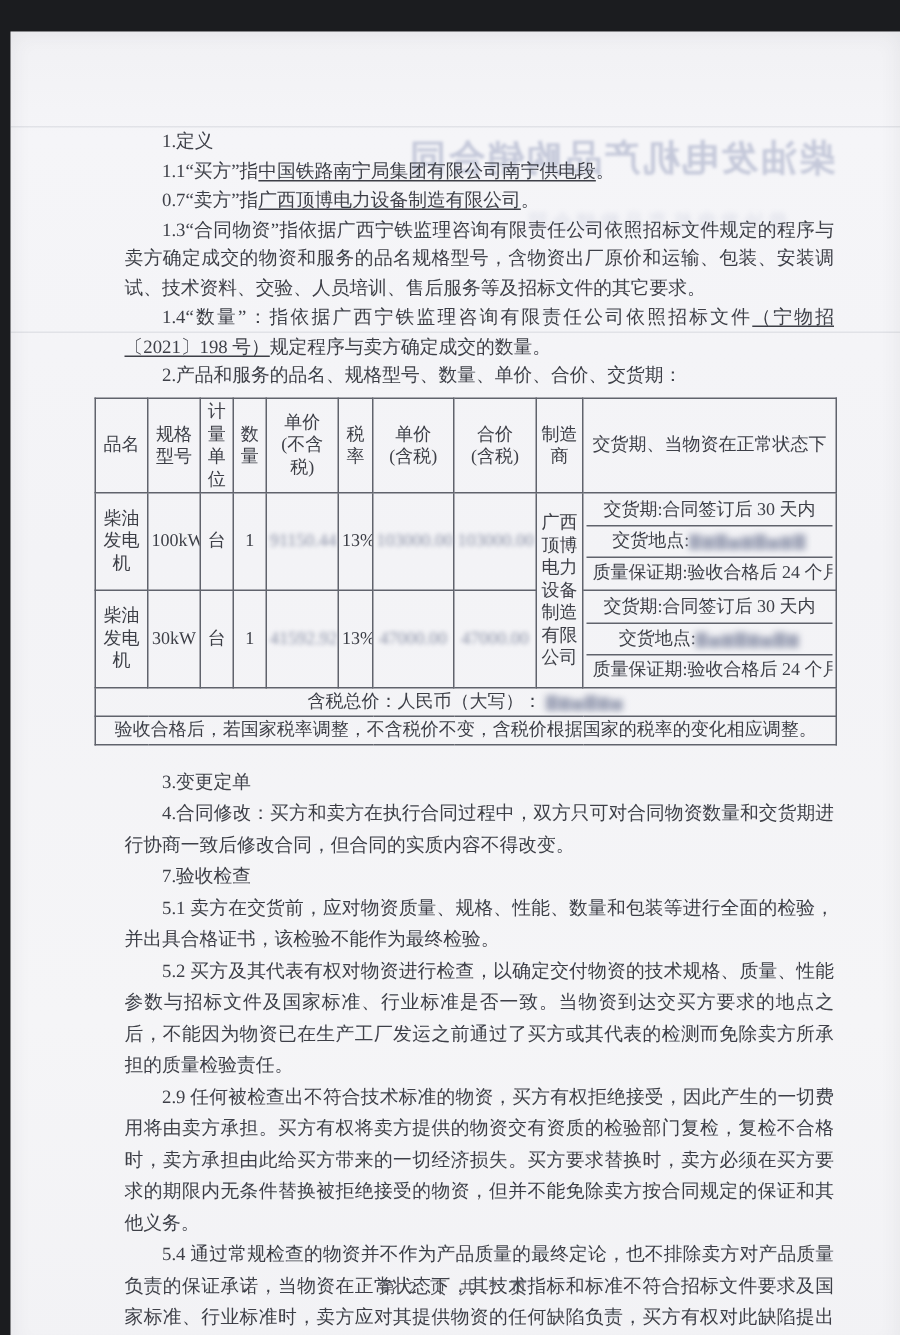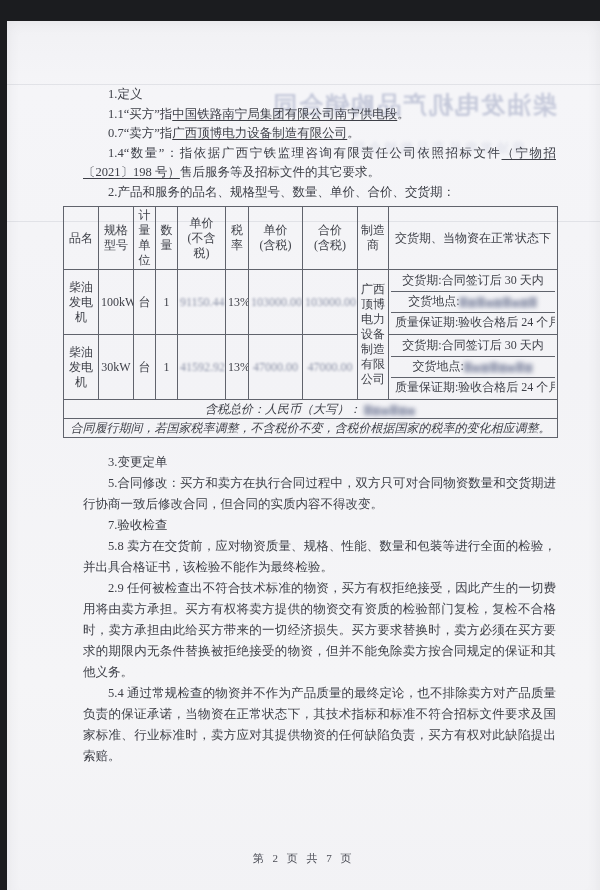--- a/index.html
+++ b/index.html
@@ -72,21 +72,21 @@
   td.delivery-cell { padding: 0; text-align: left; }
   .dline {
     padding: 2px 4px;
     height: 16px;
     border-bottom: 1px solid #60636c;
     white-space: nowrap; overflow: hidden;
   }
   .dline:last-child { border-bottom: none; text-align: center; }
   .blurnum { filter: blur(1.3px); color: #8d93a8; }
   .redact { filter: blur(2.3px); color: #a2a7ba; font-size: 10px; letter-spacing: 1px; }
-  td.total-cell, td.note-cell { text-align: left; padding: 2px 6px; height: 16px; white-space: nowrap; font-style: italic; }
+  td.total-cell, td.note-cell { text-align: left; padding: 2px 6px; height: 16px; white-space: nowrap; }
   .footer {
     position: absolute;
     left: 0; top: 830px; width: 100%;
     text-align: center;
     font-size: 11px;
     letter-spacing: 3px;
     color: #4b4d56;
   }
 </style>
 </head>
@@ -98,21 +98,22 @@
 
   <div class="ghost ghost-main">柴油发电机产品购销合同</div>
   <div class="ghost ghost-sub">柴油发电机产品购销合同</div>
 
   <div class="content">
 
     <div class="intro">
         <p class="para"><span>1.定义</span></p>
         <p class="para"><span>1.1“买方”指</span><span class="u">中国铁路南宁局集团有限公司南宁供电段</span><span>。</span></p>
         <p class="para"><span>0.7“卖方”指</span><span class="u">广西顶博电力设备制造有限公司</span><span>。</span></p>
-        <p class="para"><span>1.4“数量”：指依据广西宁铁监理咨询有限责任公司依照招标文件</span><span class="u">（宁物招〔2021〕198 号）</span><span>售后服务等及招标文件的其它要求。</span></p>
+        <p class="para"><span>1.3“合同物资”指依据广西宁铁监理咨询有限责任公司依照招标文件规定的程序与卖方确定成交的物资和服务的品名规格型号，含物资出厂原价和运输、包装、安装调试、技术资料、交验、人员培训、售后服务等及招标文件的其它要求。</span></p>
+        <p class="para"><span>1.4“数量”：指依据广西宁铁监理咨询有限责任公司依照招标文件</span><span class="u">（宁物招〔2021〕198 号）</span><span>规定程序与卖方确定成交的数量。</span></p>
         <p class="para"><span>2.产品和服务的品名、规格型号、数量、单价、合价、交货期：</span></p>
       </div>
 
     <table class="products">
       <colgroup>
         <col style="width:35px">
           <col style="width:35px">
           <col style="width:22px">
         <col style="width:22px">
           <col style="width:48px">
@@ -173,29 +174,30 @@
               <div class="dline"><span>质量保证期:验收合格后 24 个月</span></div>
             </td>
       </tr>
       <tr>
         <td class="total-cell" colspan="10">
           <span>含税总价：人民币（大写）：</span>
           <span class="redact">▇▆▅▇▆▅</span>
         </td>
       </tr>
       <tr>
-        <td class="note-cell" colspan="10">合同履行期间，若国家税率调整，不含税价不变，含税价根据国家的税率的变化相应调整。</td>
+        <td class="note-cell" colspan="10">验收合格后，若国家税率调整，不含税价不变，含税价根据国家的税率的变化相应调整。</td>
       </tr>
     </tbody>
       </table>
 
     <div class="bodytext">
         <p class="para"><span>3.变更定单</span></p>
-        <p class="para"><span>5.合同修改：买方和卖方在执行合同过程中，双方只可对合同物资数量和交货期进行协商一致后修改合同，但合同的实质内容不得改变。</span></p>
+        <p class="para"><span>4.合同修改：买方和卖方在执行合同过程中，双方只可对合同物资数量和交货期进行协商一致后修改合同，但合同的实质内容不得改变。</span></p>
         <p class="para"><span>7.验收检查</span></p>
-        <p class="para"><span>5.8 卖方在交货前，应对物资质量、规格、性能、数量和包装等进行全面的检验，并出具合格证书，该检验不能作为最终检验。</span></p>
+        <p class="para"><span>5.1 卖方在交货前，应对物资质量、规格、性能、数量和包装等进行全面的检验，并出具合格证书，该检验不能作为最终检验。</span></p>
+        <p class="para"><span>5.2 买方及其代表有权对物资进行检查，以确定交付物资的技术规格、质量、性能参数与招标文件及国家标准、行业标准是否一致。当物资到达交买方要求的地点之后，不能因为物资已在生产工厂发运之前通过了买方或其代表的检测而免除卖方所承担的质量检验责任。</span></p>
         <p class="para"><span>2.9 任何被检查出不符合技术标准的物资，买方有权拒绝接受，因此产生的一切费用将由卖方承担。买方有权将卖方提供的物资交有资质的检验部门复检，复检不合格时，卖方承担由此给买方带来的一切经济损失。买方要求替换时，卖方必须在买方要求的期限内无条件替换被拒绝接受的物资，但并不能免除卖方按合同规定的保证和其他义务。</span></p>
         <p class="para"><span>5.4 通过常规检查的物资并不作为产品质量的最终定论，也不排除卖方对产品质量负责的保证承诺，当物资在正常状态下，其技术指标和标准不符合招标文件要求及国家标准、行业标准时，卖方应对其提供物资的任何缺陷负责，买方有权对此缺陷提出索赔。</span></p>
       </div>
   </div>
 
   <div class="footer">第 2 页 共 7 页</div>
 </div>
 
 </body></html>

